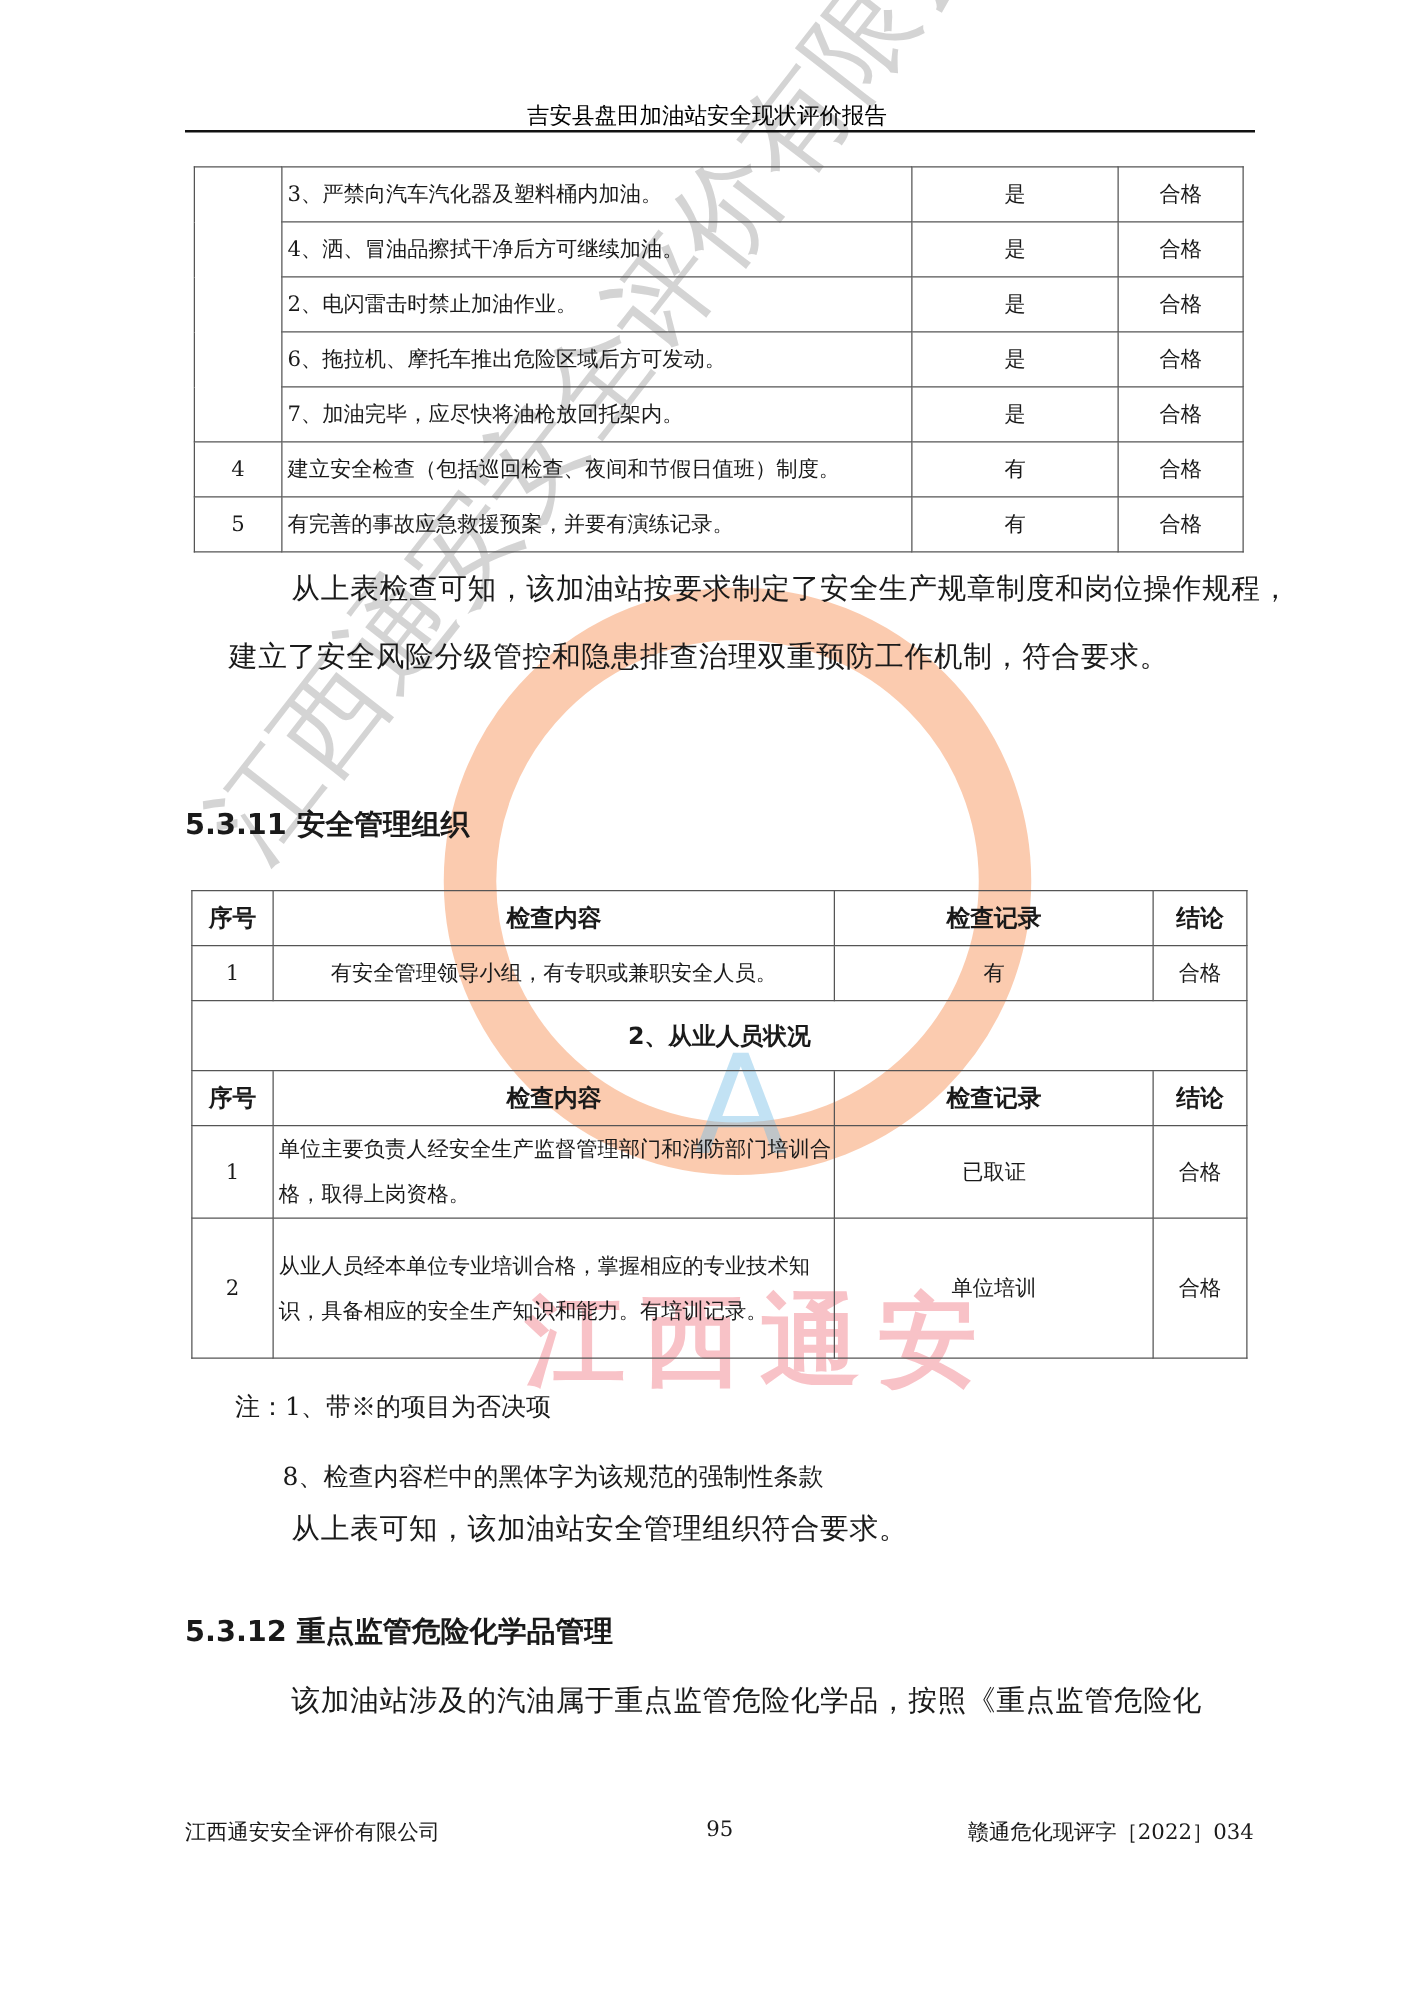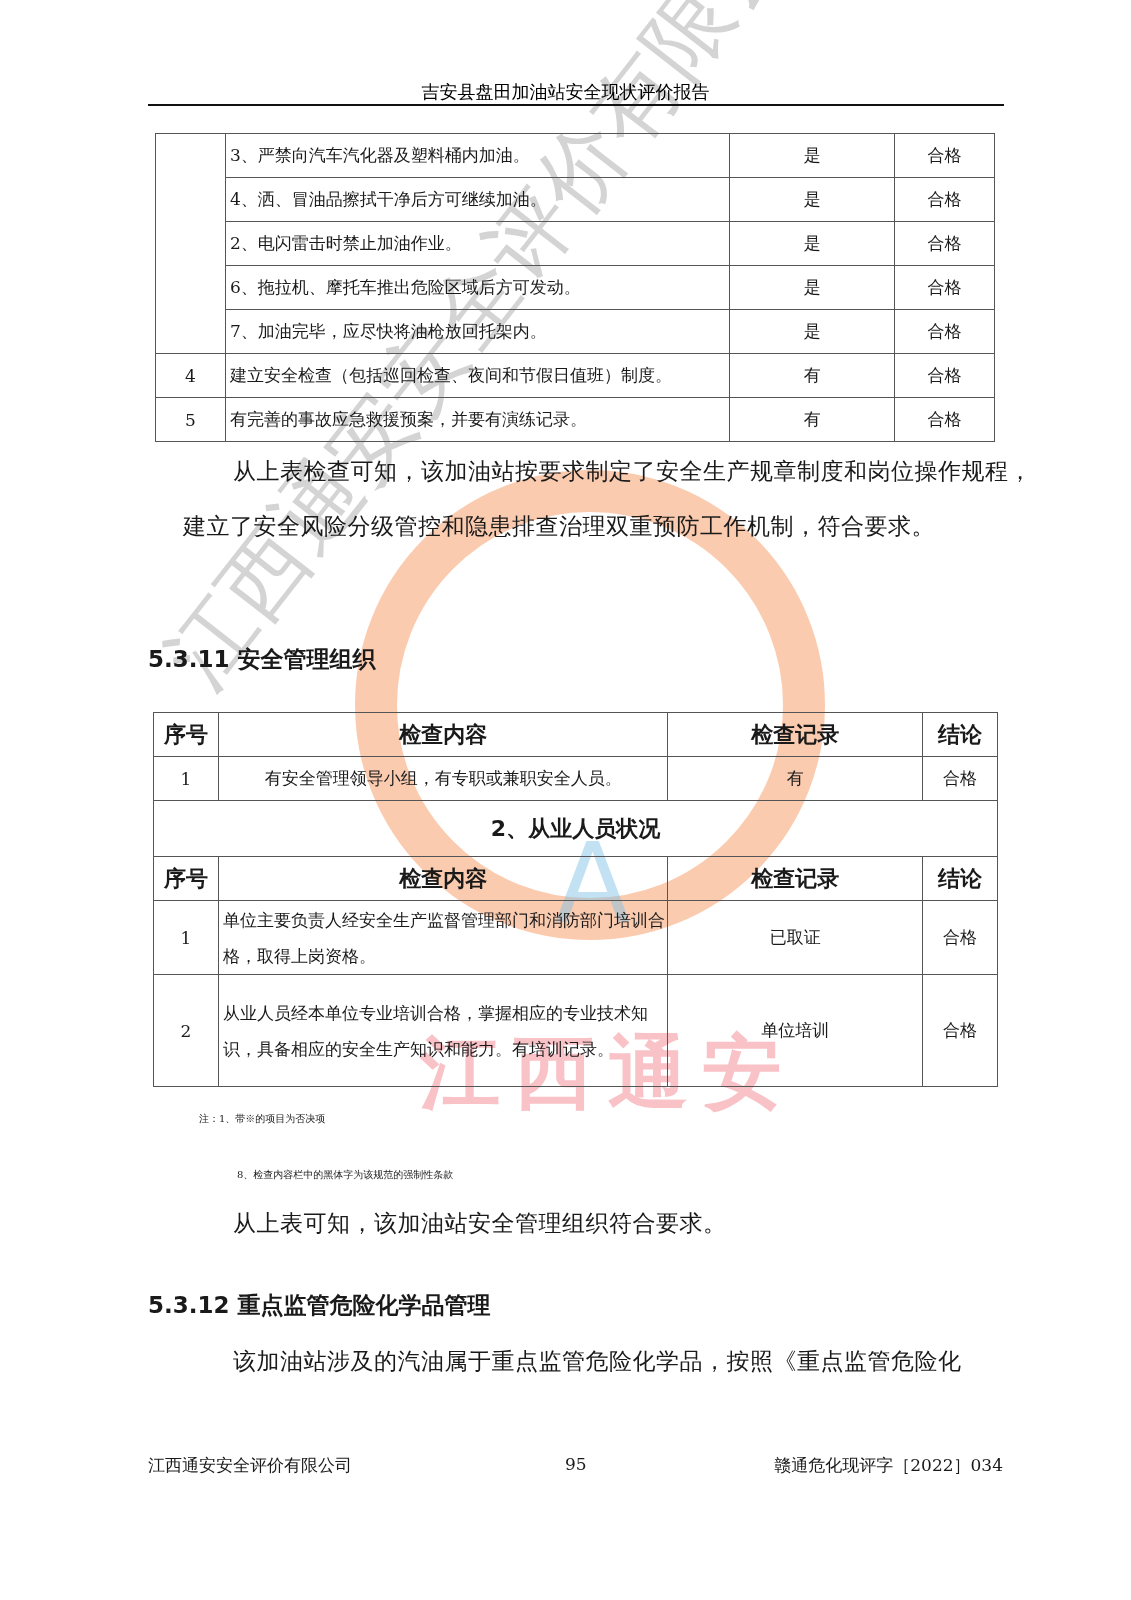--- a/index.html
+++ b/index.html
@@ -9,33 +9,33 @@
 
   
   .header-title { left: 0; width: 1131px; top: 80px; text-align: center; font-size: 18px; color: #000000; }
   .header-rule { left: 148px; width: 856px; top: 104px; height: 2px; background: #111; }
 
   
   table { border-collapse: collapse; position: absolute; font-size: 17px; }
   td, th { border: 1px solid #555; padding: 0; }
   .c { text-align: center; }
   .l { text-align: left; padding-left: 4px; }
-  th { font-weight: bold; font-family: "DejaVu Sans", "Liberation Sans", sans-serif; font-size: 22px; }
+  th { font-weight: bold; font-family: "DejaVu Sans", "Liberation Sans", sans-serif; font-size: 19px; }
 
   #t1 { left: 155px; top: 133px; width: 840px; }
   #t1 td { height: 43px; }
 
   #t2 { left: 153px; top: 712px; width: 845px; }
   #t2 td, #t2 th { height: 43px; }
 
   .body-para { left: 148px; width: 856px; font-size: 23px; line-height: 55px; letter-spacing: 0.5px; margin-left: 35px; }
   .indent { text-indent: 50px; }
   .section-heading { left: 148px; font-size: 23px; font-weight: bold;
                      font-family: "DejaVu Sans", "Liberation Sans", sans-serif; }
-  .note { font-size: 10px; margin-left: 11px; }
+  .note { font-size: 20px; }
 
   .footer { font-size: 17px; top: 1454px; }
 
   
   .wm-ring { left: 355px; top: 470px; width: 470px; height: 470px; border-radius: 50%;
              border: 42px solid rgba(247, 160, 110, 0.55); box-sizing: border-box; }
   .wm-text-red { left: 420px; top: 1020px; font-size: 80px; font-weight: bold;
                  color: rgba(240, 120, 130, 0.45); letter-spacing: 14px;
                  font-family: "DejaVu Sans", sans-serif; }
   .wm-text-grey { left: 140px; top: 640px; font-size: 86px; color: rgba(160,160,160,0.45);

